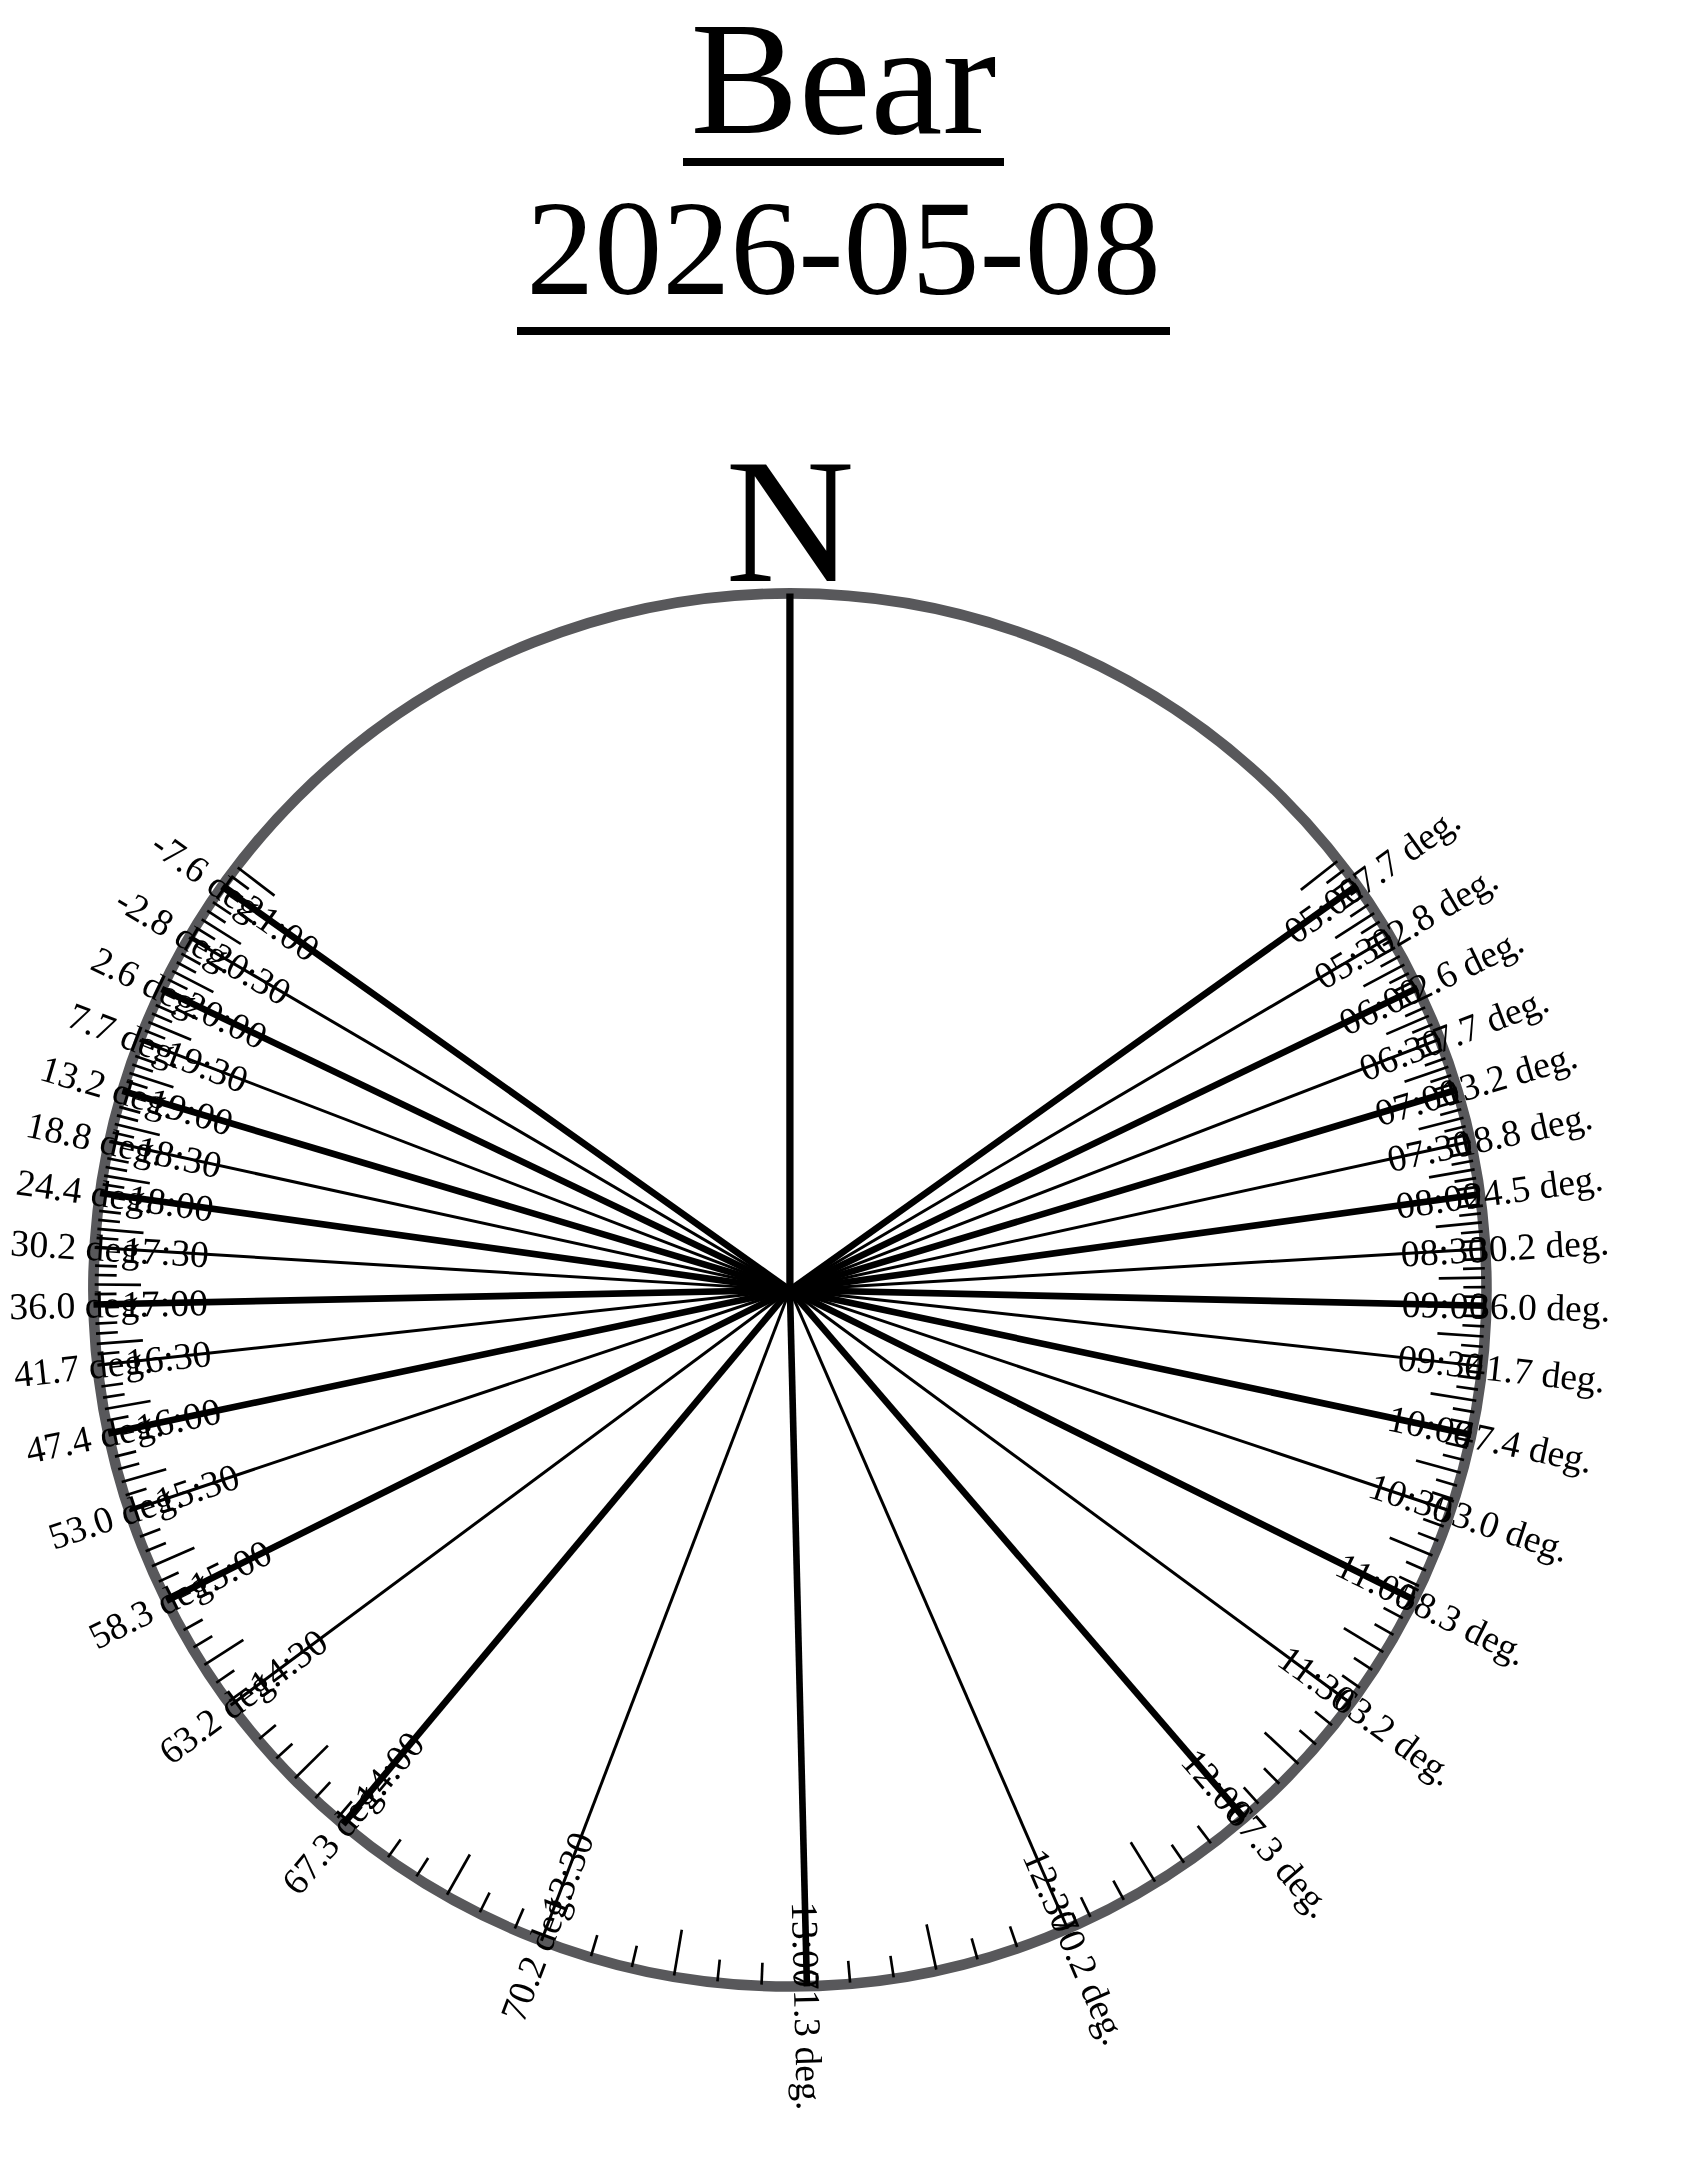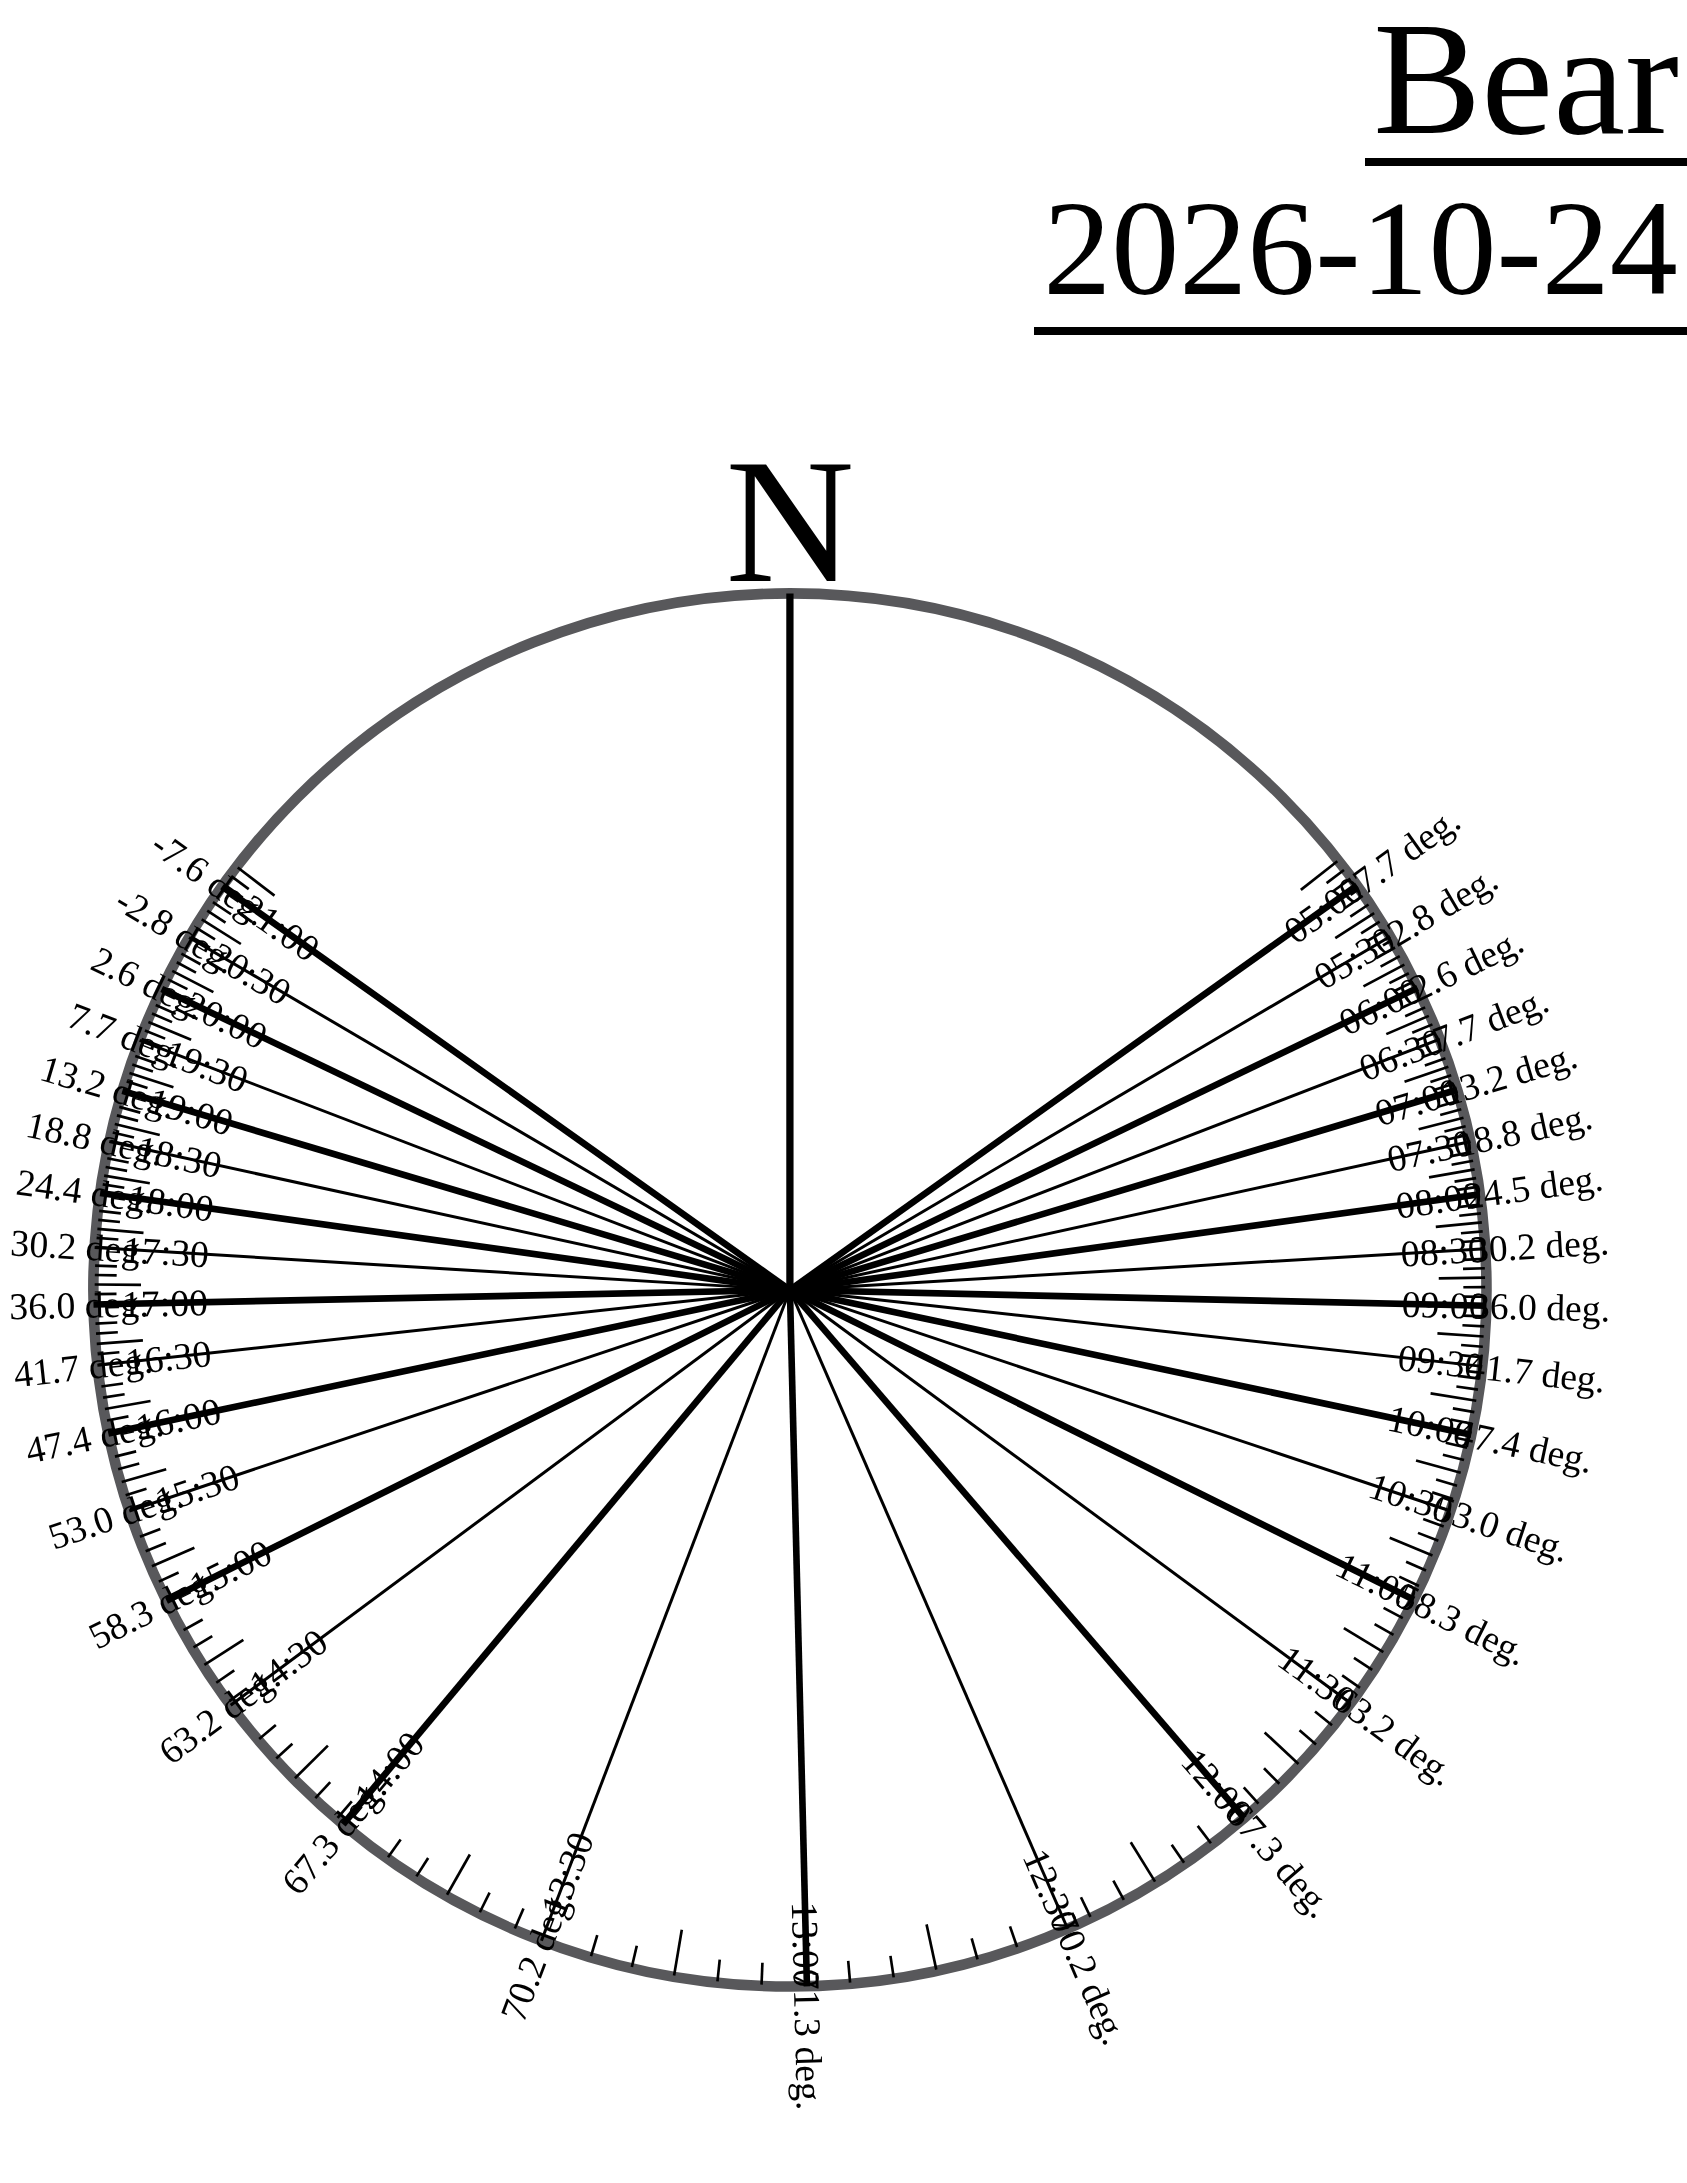--- a/index.html
+++ b/index.html
@@ -1,36 +1,36 @@
 <!DOCTYPE html>
 <html style="font-size:10.6px"><head>
 <meta charset="utf-8">
 <style>
   html,body{margin:0;padding:0;background:#fff;}
   body{width:1687px;height:2183px;position:relative;overflow:hidden;
        font-family:"Liberation Serif",serif;color:#000;}
-  .header{position:absolute;top:1.3px;left:0;width:1687px;text-align:right;z-index:2;}
+  .header{position:absolute;top:1.3px;left:0;width:1687px;text-align:center;z-index:2;}
   .title-wrap{line-height:0;}
   .main-title{display:inline-block;font-size:162px;line-height:0.96;
       border-bottom:8.6px solid #000;padding:0 8px 1.3px 8px;}
   .date-wrap{line-height:0;margin-top:17px;}
   .chart-date{display:inline-block;font-size:136px;line-height:0.96;
       border-bottom:8.6px solid #000;padding:0 9.3px 13.2px 9.3px;}
   svg{position:absolute;top:0;left:0;}
   text{font-family:"Liberation Serif",serif;}
 </style>
 </head>
 <body>
 
 <div class="header">
   <div class="title-wrap">
     <span class="main-title">Bear</span>
   </div>
   <div class="date-wrap">
-    <span class="chart-date">2026-10-24</span>
+    <span class="chart-date">2026-05-08</span>
   </div>
 </div>
 
 <svg id="chart" width="1687" height="2183" viewBox="0 0 2550 3300">
   <circle id="horizon-ring" cx="1194" cy="1950" r="1053" fill="none" stroke="#58585b" stroke-width="16"></circle>
   <line id="north-line" x1="1194" y1="1950" x2="1194" y2="897" stroke="#000" stroke-width="11"></line>
   <text id="north-text" x="1194" y="878" text-anchor="middle" font-size="270">N</text>
   <g id="ticks">
       <line x1="1966.3743191462206" y1="1345.1868791738955" x2="2021.487675252475" y2="1302.0299796246322" stroke="#000000" stroke-width="4"></line>
       <line x1="2005.243248991034" y1="1335.0135034275377" x2="2031.5409181626492" y2="1315.0777918490592" stroke="#000000" stroke-width="4"></line>

